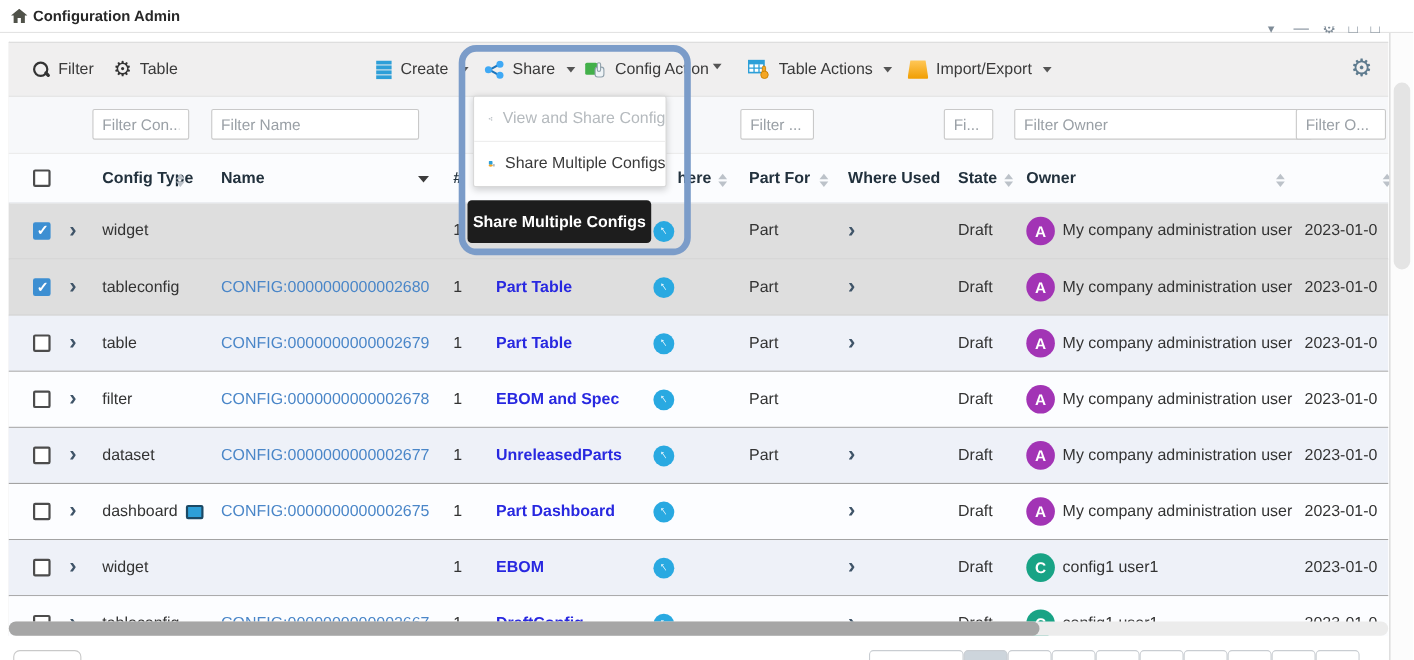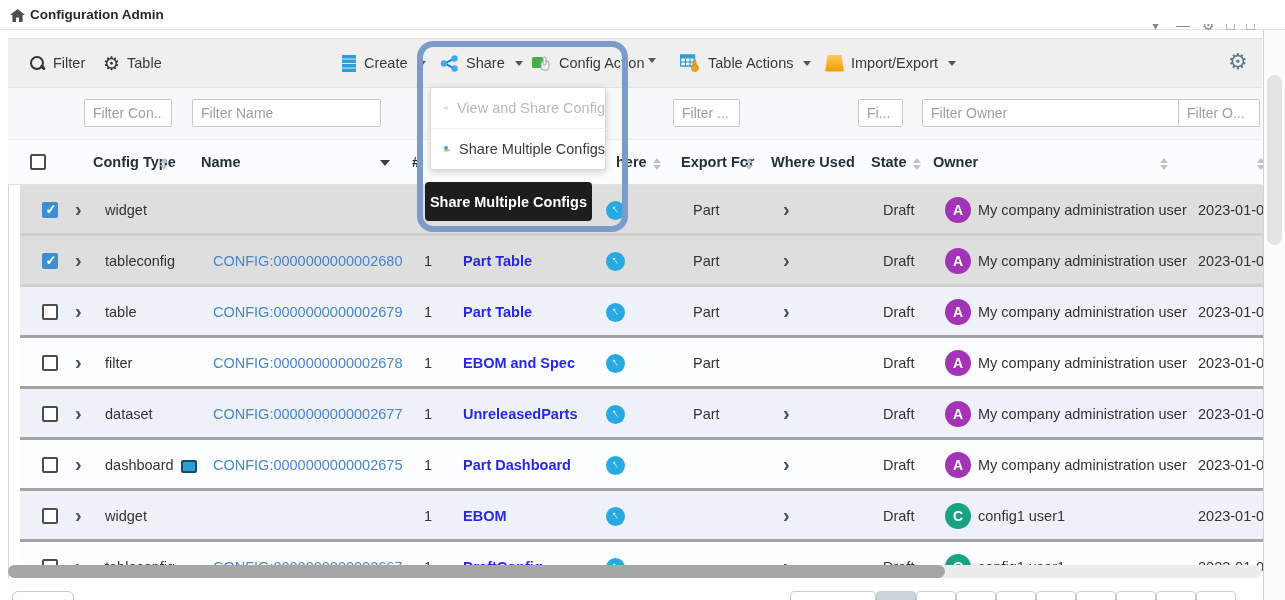--- a/index.html
+++ b/index.html
@@ -51,21 +51,21 @@
   .x-num   { left:404px; }
   .x-label { left:443px; }
   .x-valid { left:673px; }
   .x-where { left:763px; }
   .x-state { left:863px; }
   .x-owner { left:958px; }
   .x-date  { left:1178px; }
   .x-frag  { left:608px; }
 
   
-  .trow { position:absolute; left:20px; width:1254px; height:51px; border-bottom:3px solid #a3a3a3; z-index:1;text-decoration:underline; }
+  .trow { position:absolute; left:8px; width:1254px; height:51px; border-bottom:1px solid #a3a3a3; z-index:1;text-decoration:underline; }
   .row-sel  { background:#dedede; border-bottom-color:#cfcfcf; }
   .row-odd  { background:#eef1f8; }
   .row-even { background:#fcfdff; }
   .cell { position:absolute; line-height:51px; font-size:14.5px; color:#333; white-space:nowrap; }
   .cb { position:absolute; left:22px; top:17px; width:16px; height:16px; border:2px solid #4c4c4c; border-radius:2px; background:#fff; cursor:pointer; }
   .cb.checked { background:#3d8fd2; border-color:#3d8fd2; }
   .cb.checked::after { content:"\2713"; position:absolute; left:1.5px; top:-2px; color:#fff; font-size:13px; font-weight:bold; }
   .exp { position:absolute; left:55px; top:0; line-height:48px; font-size:20px; font-weight:bold; color:#3f5468; cursor:pointer; }
   .exp::before { content:"\203A"; }
   .wchev { position:absolute; left:763px; top:0; line-height:48px; font-size:20px; font-weight:bold; color:#3f5468; cursor:pointer; }
@@ -195,21 +195,21 @@
 
   <div class="thead">
     <span class="cb" style="top:14px"></span>
     <span class="hcell x-type">Config Type</span>
     <span class="sorts" style="left:152px"></span>
     <span class="hcell x-name">Name</span>
     <span class="sort-desc"></span>
     <span class="hcell x-num">#</span>
     <span class="hcell x-frag">here</span>
     <span class="sorts" style="left:645px"></span>
-    <span class="hcell x-valid">Export For</span>
+    <span class="hcell x-valid">Part For</span>
     <span class="sorts" style="left:737px"></span>
     <span class="hcell x-where">Where Used</span>
     <span class="hcell x-state">State</span>
     <span class="sorts" style="left:905px"></span>
     <span class="hcell" style="left:925px">Owner</span>
     <span class="sorts" style="left:1152px"></span>
     <span class="sorts" style="left:1249px"></span>
   </div>
 
   <div class="trow row-sel" style="top:185px">

